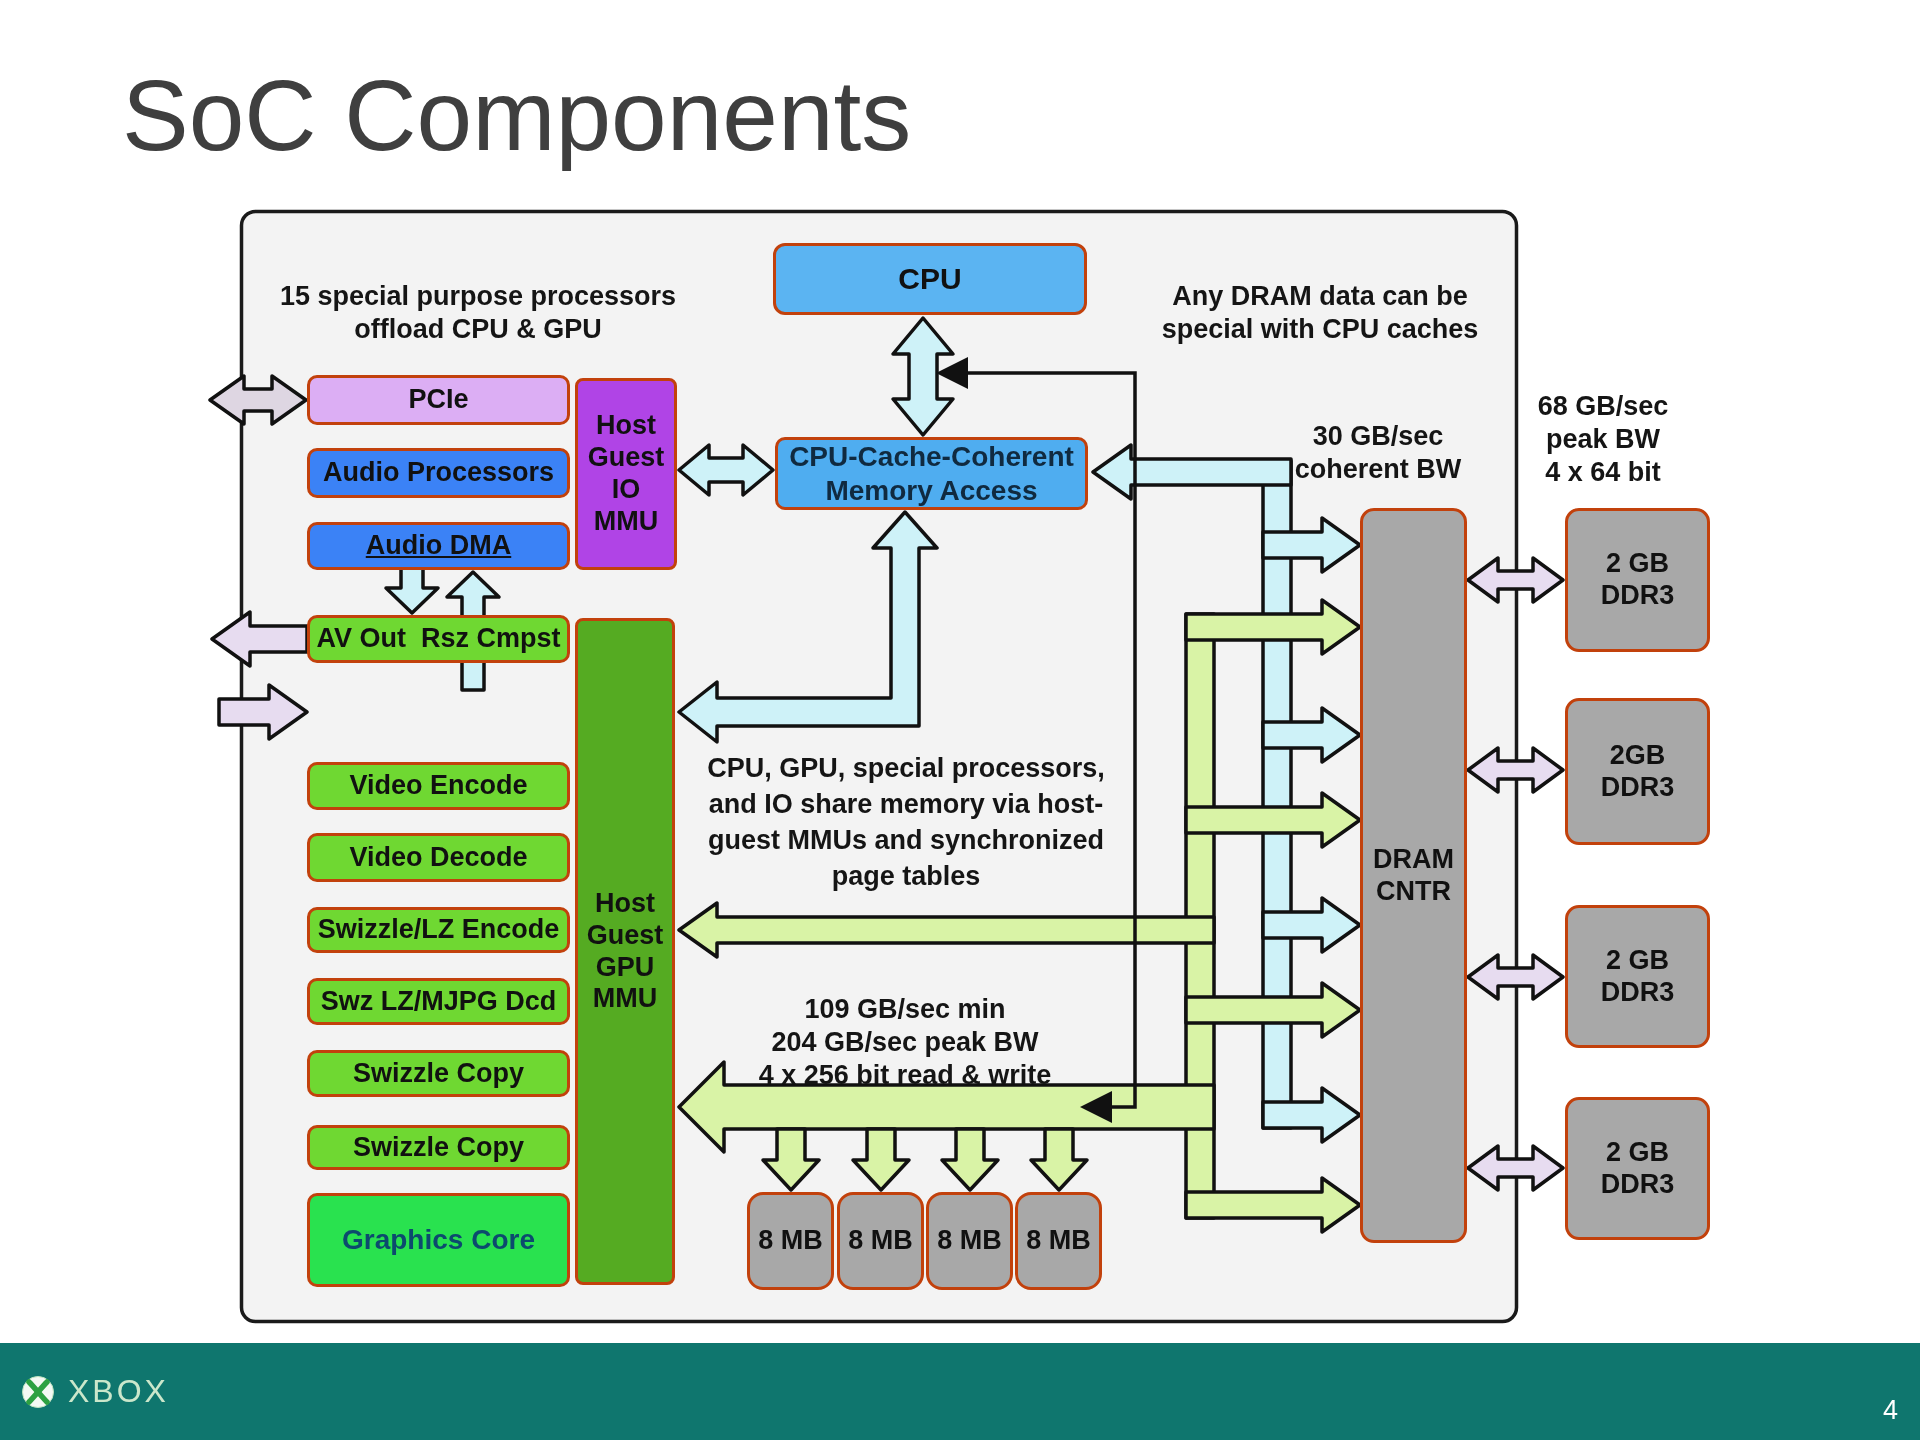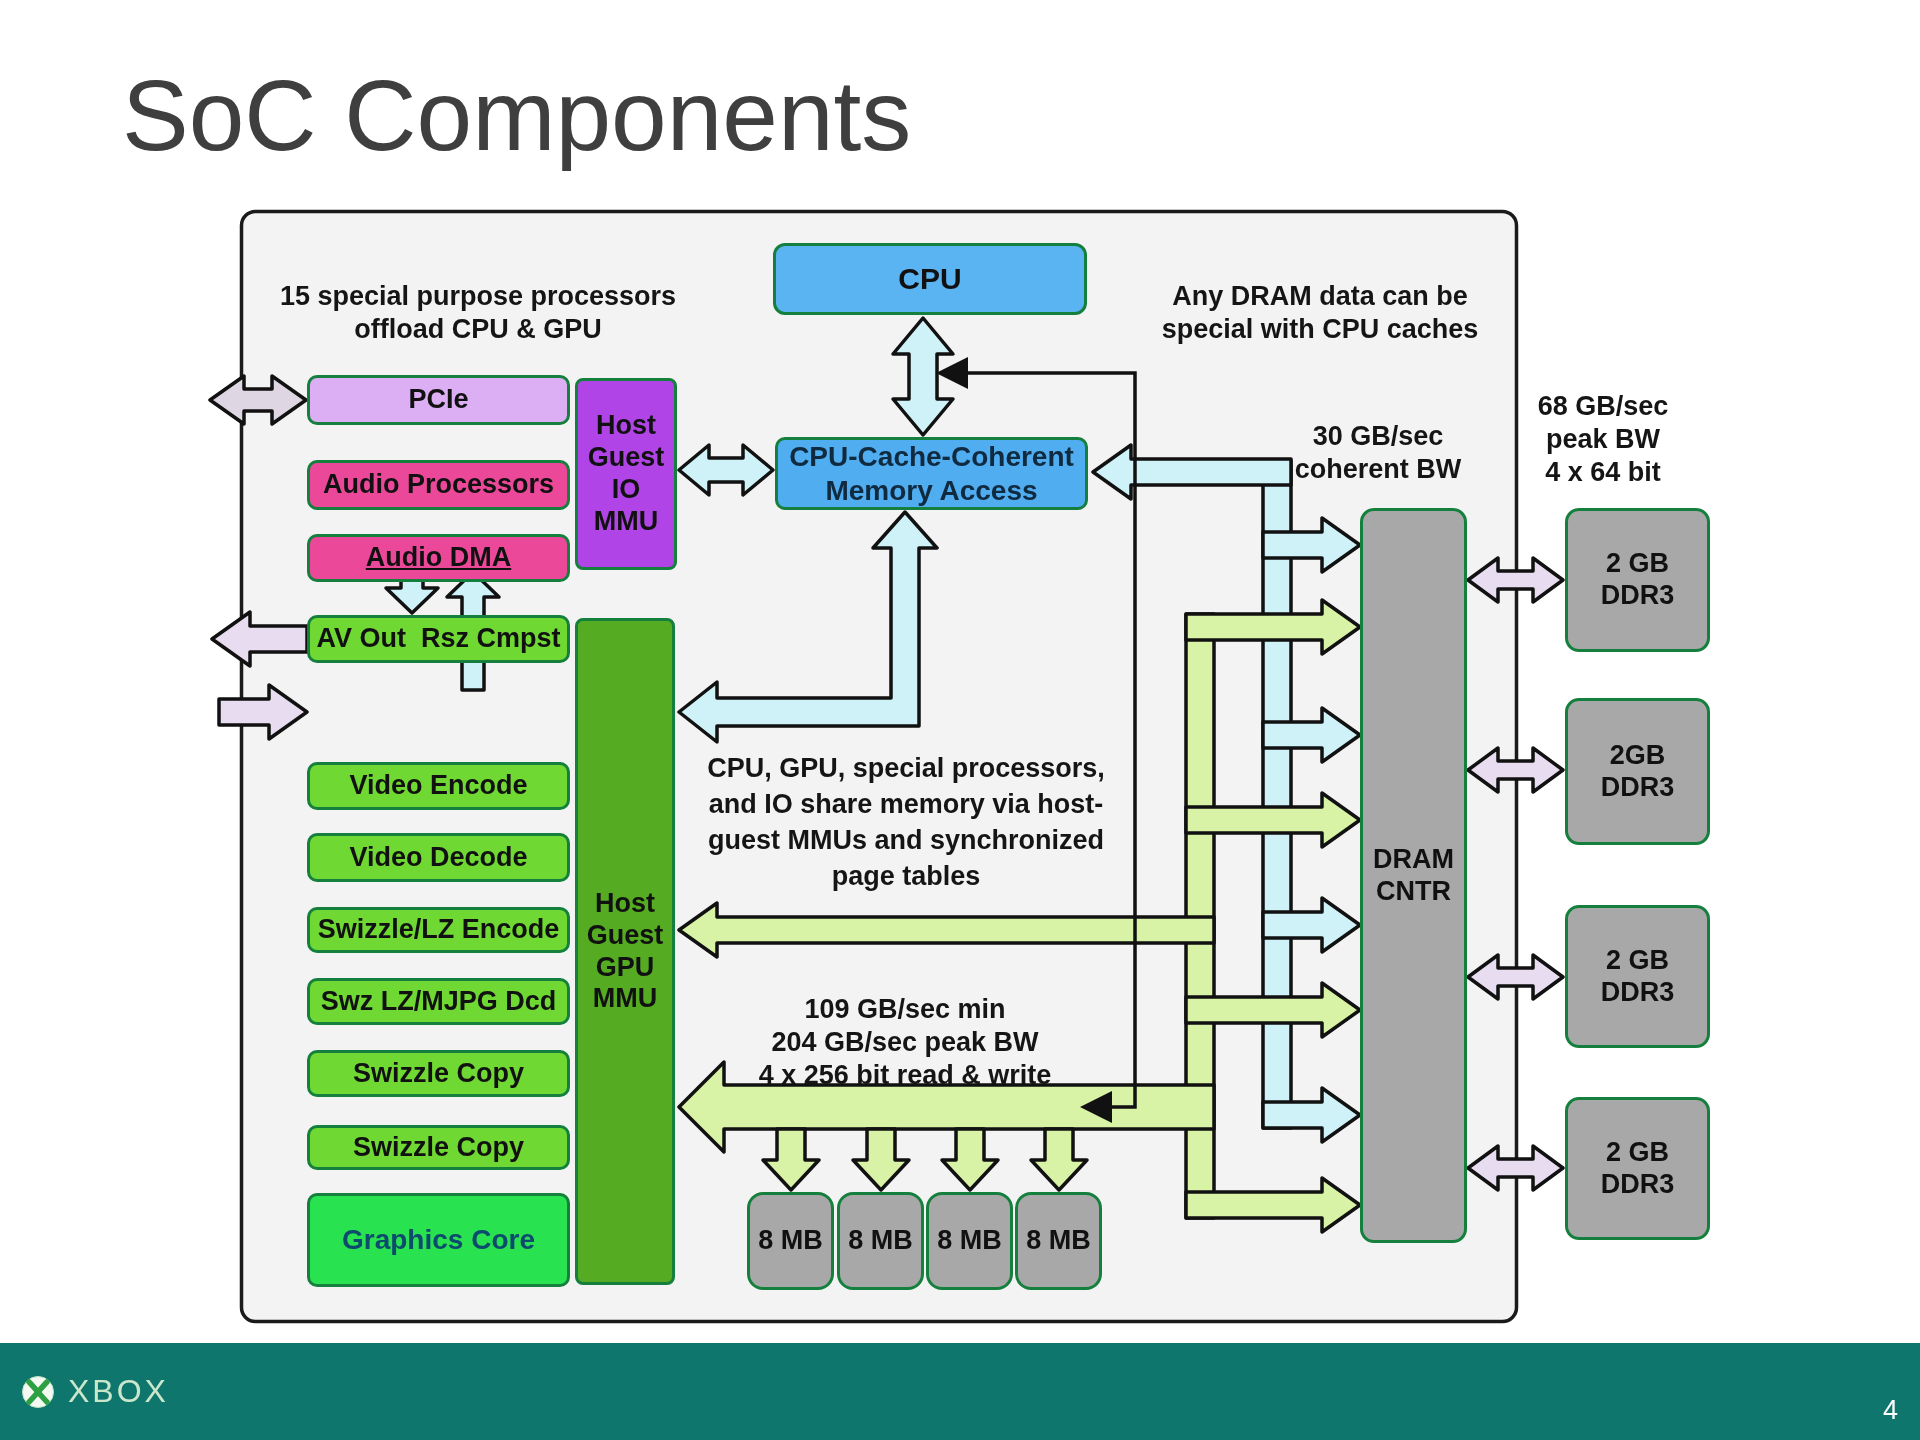--- a/index.html
+++ b/index.html
@@ -2,26 +2,26 @@
 <html><head>
 <meta charset="utf-8">
 <style>
   html,body{margin:0;padding:0;background:#fff;}
   .slide{position:relative;width:1920px;height:1440px;background:#ffffff;overflow:hidden;
          font-family:"Liberation Sans", sans-serif;}
   .title{position:absolute;left:122px;top:58px;font-size:100px;font-weight:400;color:#3f3f3f;
          letter-spacing:0px;white-space:nowrap;}
   svg.layer{position:absolute;left:0;top:0;z-index:1;}
   .bx{position:absolute;z-index:2;display:flex;align-items:center;justify-content:center;
-      text-align:center;border:3px solid #15803d;border-radius:10px;font-weight:bold;
+      text-align:center;border:3px solid #c2410c;border-radius:10px;font-weight:bold;
       font-size:27px;color:#111;line-height:1.18;white-space:pre-line;box-sizing:border-box;}
   .blue{background:#5bb4f2;}
   .blue2{background:#4fadf0;color:#102a40;font-size:28px;}
   .plight{background:#dcaef4;}
-  .pmid{background:#ec4899;margin-top:12px;}
+  .pmid{background:#3b82f6;}
   .pbright{background:#b044e6;border-radius:8px;}
   .grn{background:#6fd832;}
   .gbright{background:#29e24f;color:#0c4a6e;font-size:28px;}
   .gdark{background:#55ab22;border-radius:8px;}
   .gray{background:#a8a8a8;border-radius:14px;}
   .note{position:absolute;z-index:2;text-align:center;font-weight:bold;color:#151515;
         font-size:27px;line-height:33px;white-space:pre-line;}
   .footer{position:absolute;left:0;top:1343px;width:1920px;height:97px;background:#0f766e;
           z-index:3;display:flex;align-items:center;}
   .brand{display:flex;align-items:center;gap:10px;padding-left:18px;}

